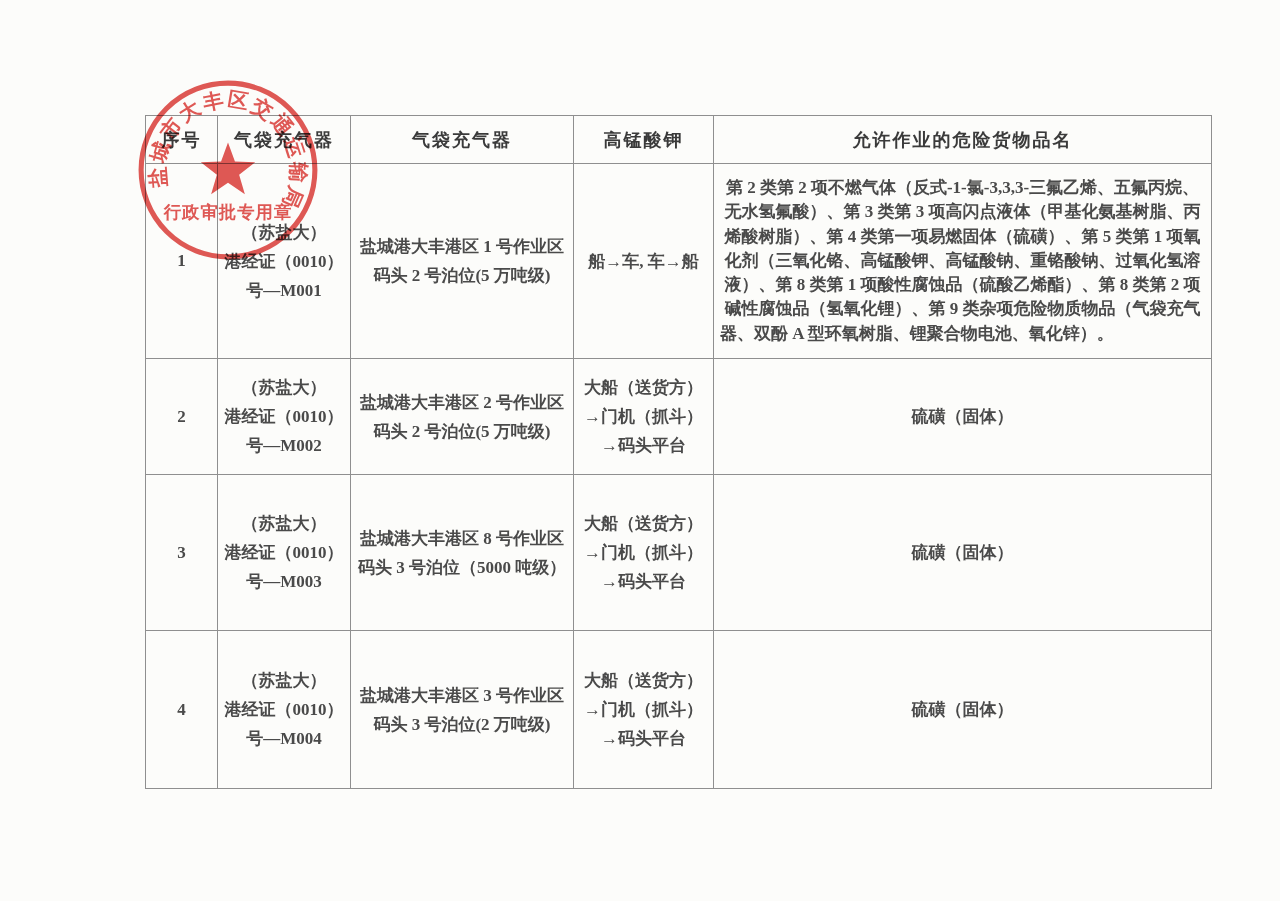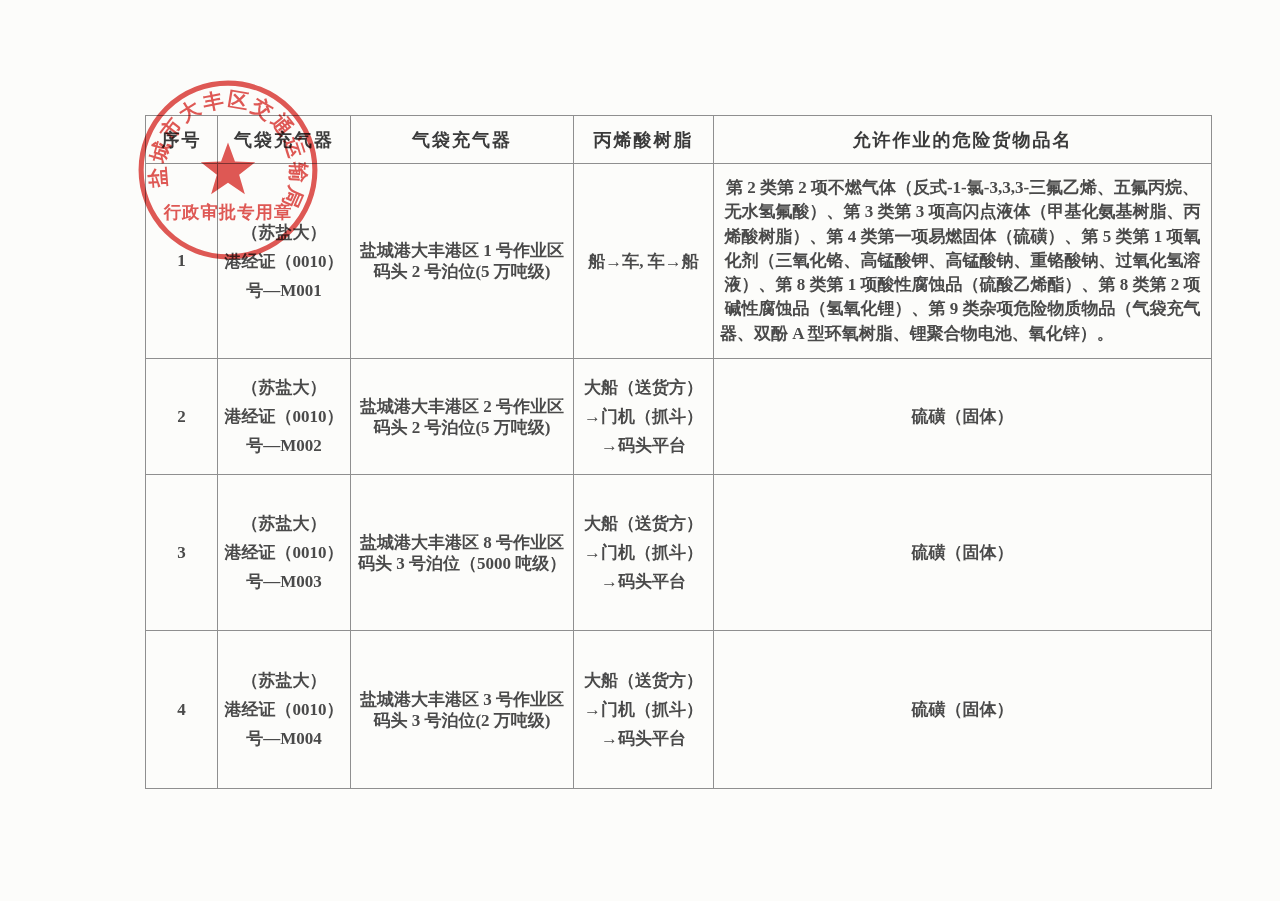--- a/index.html
+++ b/index.html
@@ -36,21 +36,21 @@
   table.permit th{
     font-family:"Liberation Sans","DejaVu Sans",sans-serif;
     font-weight:bold;
     font-size:18px;
     color:var(--heading-text);
     letter-spacing:2px;
     padding:4px 2px;
   }
   td.no{font-size:18px;}
   td.cert div,td.method div{line-height:29px;}
-  td.area{line-height:21px;padding:2px 10px;margin-left:48px;}
+  td.area{line-height:29px;padding:2px 10px;margin-left:48px;}
   td.goods-long{
     text-align:justify;
     text-align-last:left;
     font-size:16.5px;
     line-height:24.2px;
     padding:4px 7px;
     vertical-align:middle;
   }
   td.goods-short{font-size:17px;margin-top:13px;}
   .stamp{
@@ -88,21 +88,21 @@
       <col style="width:133px">
       <col style="width:223px">
     <col style="width:140px">
       <col style="width:498px">
   </colgroup>
   <tbody>
       <tr style="height:48px">
     <th>序号</th>
     <th>气袋充气器</th>
     <th>气袋充气器</th>
-    <th>丙烯酸树脂</th>
+    <th>高锰酸钾</th>
     <th>允许作业的危险货物品名</th>
   </tr>
 
   <tr style="height:195px">
     <td class="no">1</td>
     <td class="cert">
       <div>（苏盐大）</div>
       <div>港经证（0010）</div>
       <div>号—M001</div>
     </td>

